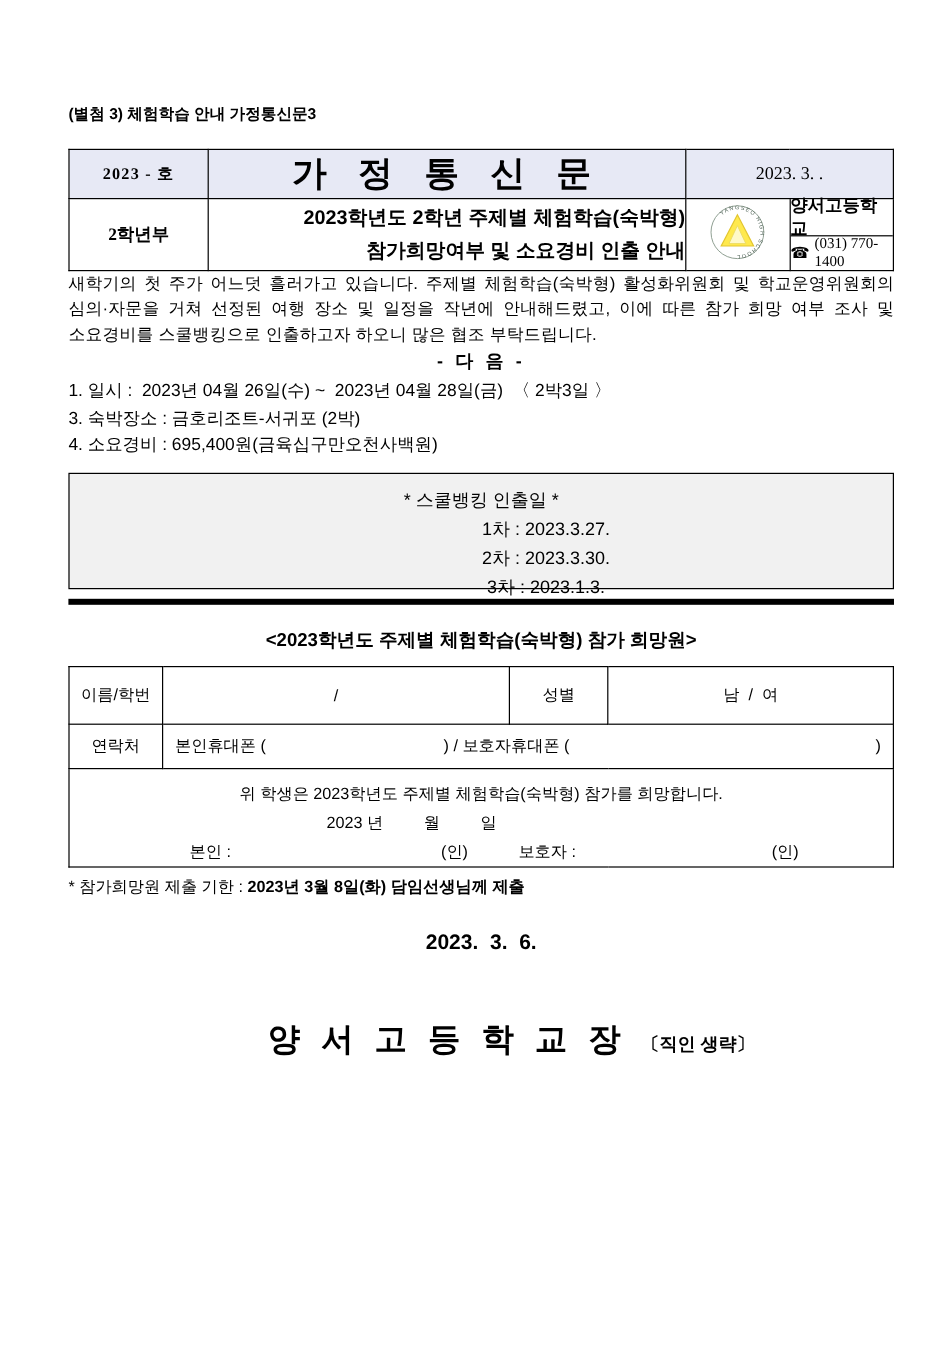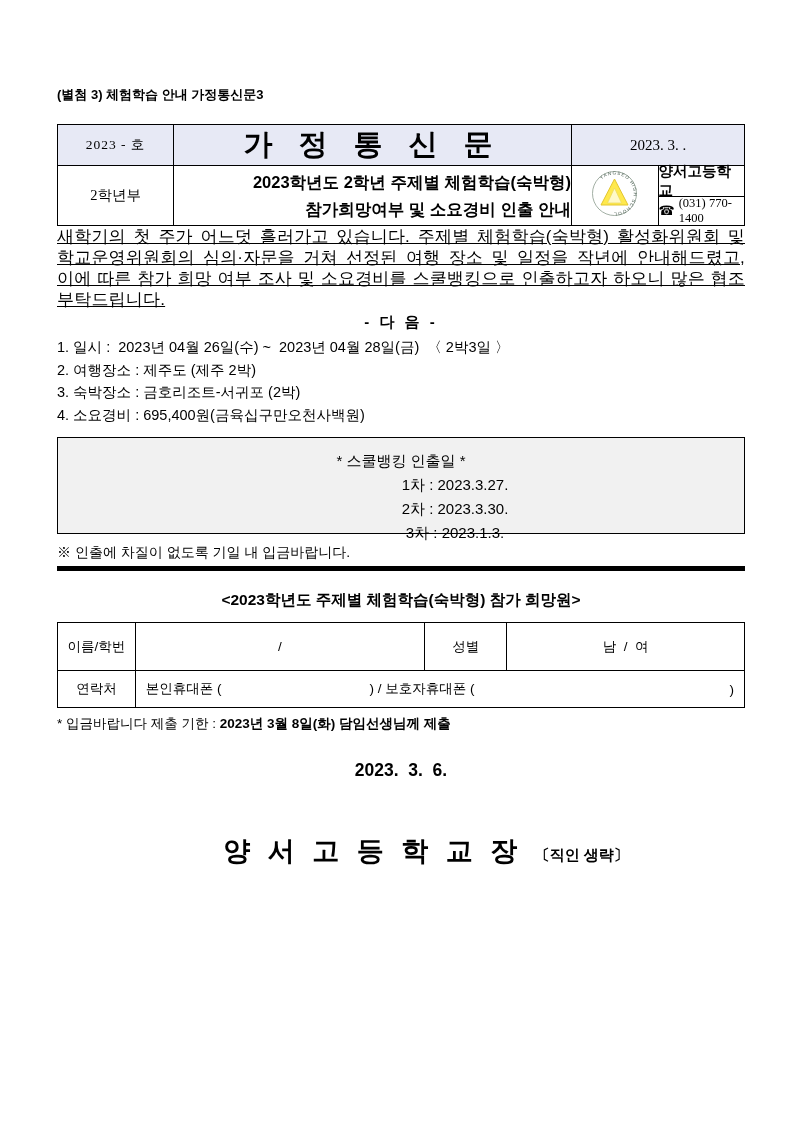--- a/index.html
+++ b/index.html
@@ -16,39 +16,39 @@
   .pre { white-space:pre; }
 
   
   .attachment-label { font-size:13px; font-weight:bold; line-height:15px; }
 
   
   table { border-collapse:collapse; table-layout:fixed; }
   .header-table { width:688px; margin-top:22px; }
   .header-table td { border:1.5px solid #000; vertical-align:middle; }
   .header-table .r1 td { background:#e7e9f5; height:38px; }
-  .ht-c1 { width:116px; }
+  .ht-c1 { width:116px;font-weight:bold; }
   .ht-c2 { width:398px; }
   .ht-c3 { width:51px; }
   .ht-c4 { width:123px; }
   .doc-no { text-align:center; font-family:"Liberation Serif", serif; font-size:13.5px; letter-spacing:1px; }
   .big-title { text-align:center; font-size:29px; font-weight:bold; letter-spacing:9px; }
   .doc-date { text-align:center; font-family:"Liberation Serif", serif; font-size:15px; }
   .r2 td { height:60px; background:#fff; }
   .dept { text-align:center; font-family:"Liberation Serif", serif; font-size:14.5px; }
   .subject { text-align:right; font-weight:bold; font-size:16.5px; line-height:27px; }
   .logo-cell { text-align:center; padding:2px 0; }
   .school-cell { padding:0; }
   .school-name { height:30px; border-bottom:1.2px solid #000; display:flex; align-items:center; justify-content:center; font-weight:bold; font-size:14.5px; }
   .school-phone { height:28px; display:flex; align-items:center; justify-content:center; font-size:12.5px; font-family:"Liberation Serif", serif; }
   .school-phone .ph-icon { margin-right:4px; font-size:13px; }
 
   
   .greeting { margin-top:9px; padding-left:6px; font-size:14.5px; line-height:21px; }
-  .paragraph { font-size:17px; line-height:21px; text-align:justify; word-break:keep-all; letter-spacing:0.2px;text-decoration:underline; }
+  .paragraph { font-size:14px; line-height:21px; text-align:justify; word-break:keep-all; letter-spacing:0.2px; }
   .daum { margin-top:3px; text-align:center; font-weight:bold; font-size:15px; letter-spacing:3px; }
   .list { margin-top:4px; }
   .list-line { font-size:14.5px; line-height:22.5px; }
 
   
   .banking-box {
     margin-top:11px; width:688px; height:97px;
     border:1.5px solid #000; background:#f1f1f1;
     text-align:center; padding-top:11px;
     font-size:15px; line-height:24px;
@@ -136,36 +136,34 @@
     </tr>
   </tbody>
     </table>
 
   <div class="paragraph">새학기의 첫 주가 어느덧 흘러가고 있습니다. 주제별 체험학습(숙박형) 활성화위원회 및 학교운영위원회의 심의·자문을 거쳐 선정된 여행 장소 및 일정을 작년에 안내해드렸고, 이에 따른 참가 희망 여부 조사 및 소요경비를 스쿨뱅킹으로 인출하고자 하오니 많은 협조 부탁드립니다.</div>
 
   <div class="daum">- 다    음 -</div>
 
   <div class="list">
     <div class="list-line pre">1. 일시 :  2023년 04월 26일(수) ~  2023년 04월 28일(금)  〈 2박3일 〉</div>
-    <div class="list-line pre">2. 여행장소 : 제주도 (제주 2박)</div>
     <div class="list-line pre">3. 숙박장소 : 금호리조트-서귀포 (2박)</div>
     <div class="list-line pre">4. 소요경비 : 695,400원(금육십구만오천사백원)</div>
   </div>
 
   <div class="banking-box">
     <div>* 스쿨뱅킹 인출일 *</div>
     <div class="rounds">
       <div>1차 : 2023.3.27.</div>
       <div>2차 : 2023.3.30.</div>
       <div>3차 : 2023.1.3.</div>
     </div>
   </div>
 
   <div class="notes">
-    <div class="note-line">※ 인출에 차질이 없도록 기일 내 입금바랍니다.</div>
   </div>
 
   <div class="divider"></div>
 
   <div class="form-title">&lt;2023학년도 주제별 체험학습(숙박형) 참가 희망원&gt;</div>
 
   <table class="form-table">
     <tbody>
         <tr class="ft-r1">
       <td class="ft-c1 cell-center">이름/학번</td>
@@ -178,25 +176,37 @@
       <td class="contact-cell" colspan="3">
         <div class="contact-line">
           <span>본인휴대폰 (</span>
           <span class="contact-gap1"></span>
           <span>) / 보호자휴대폰 (</span>
           <span class="contact-gap2"></span>
           <span>)</span>
         </div>
       </td>
     </tr>
+    <tr>
+      <td class="stmt-cell" colspan="4">
+        <div class="stmt">위 학생은 2023학년도 주제별 체험학습(숙박형) 참가를 희망합니다.</div>
+        <div class="form-date pre">2023 년         월         일</div>
+        <div class="sign-line">
+          <span>본인 :</span>
+          <span class="seal-1">(인)</span>
+          <span class="guardian-label">보호자 :</span>
+          <span class="seal-2">(인)</span>
+        </div>
+      </td>
+    </tr>
   </tbody>
     </table>
 
   <div class="deadline">
-    <span>* 입금바랍니다 제출 기한 : </span><span class="dl-underline">2023년 3월 8일(화)</span><span class="dl-bold"> 담임선생님께 제출</span>
+    <span>* 참가희망원 제출 기한 : </span><span class="dl-underline">2023년 3월 8일(화)</span><span class="dl-bold"> 담임선생님께 제출</span>
   </div>
 
   <div class="footer-date pre">2023.  3.  6.</div>
 
   <div class="signature pre">
     <span>양 서 고 등 학 교 장 </span><span class="sig-note">〔직인 생략〕</span>
   </div>
 
 </div>
 

